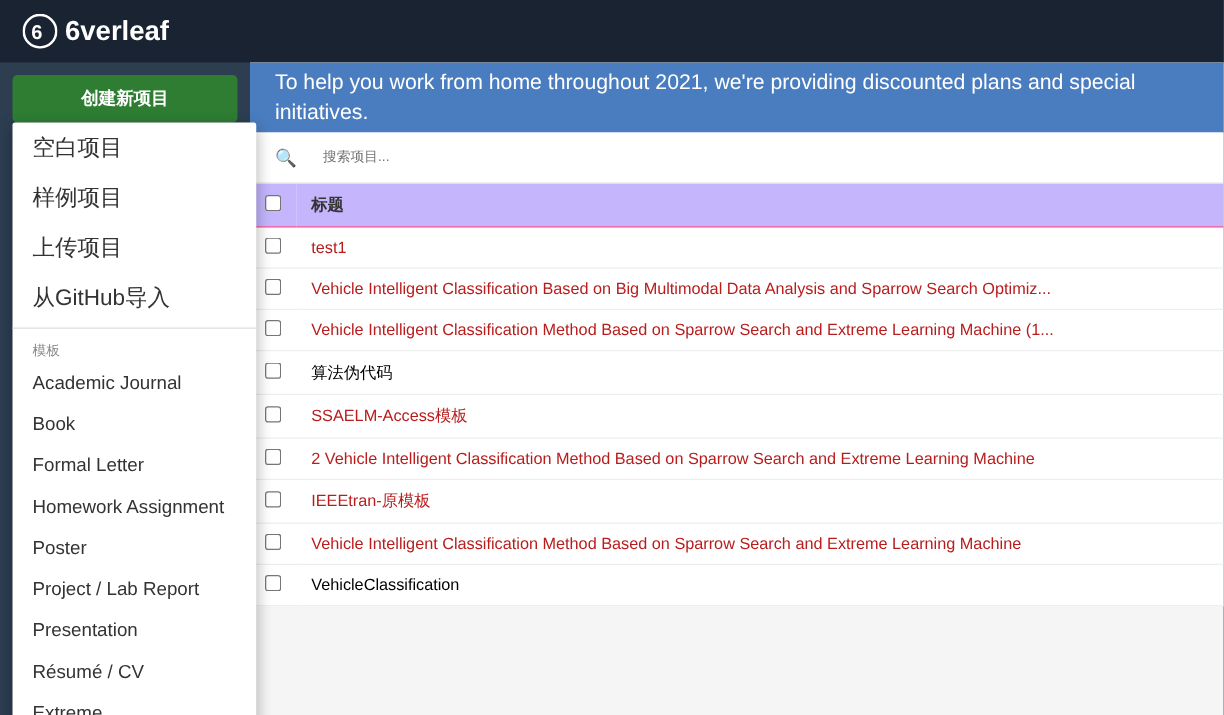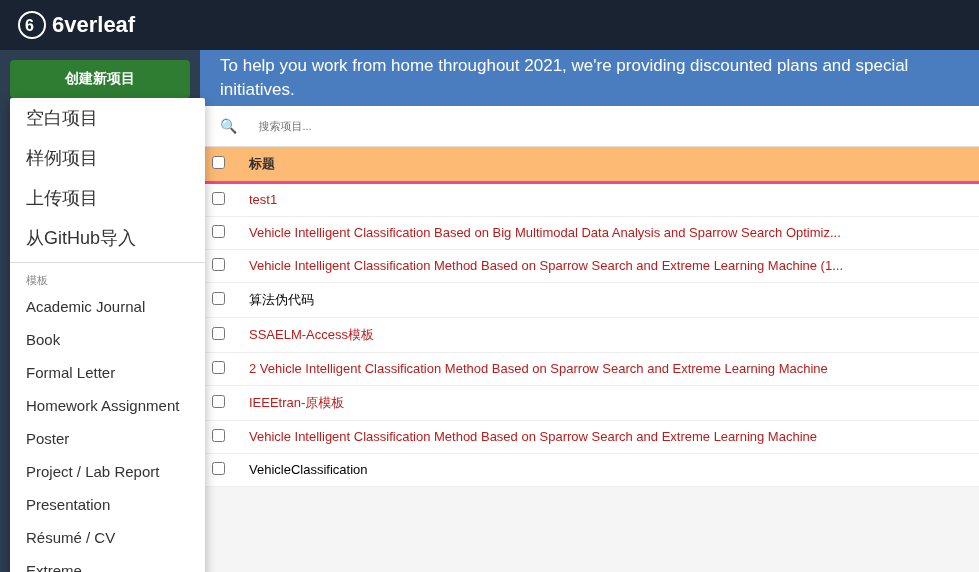--- a/index.html
+++ b/index.html
@@ -133,22 +133,22 @@
       margin-left: 13px;
     }
 
     
     .project-table {
       width: 100%;
       border-collapse: collapse;
       background: white;
     }
     .table-header-row {
-      background: #fdba74;
-      border-bottom: 3px solid #ec4899;
+      background: #c4b5fd;
+      border-bottom: 1px solid #ec4899;
     }
     .table-header-row th {
       padding: 8px 12px;
       text-align: left;
       font-size: 13px;
       font-weight: bold;
       color: #333;
     }
     .table-row td {
       padding: 8px 12px;

